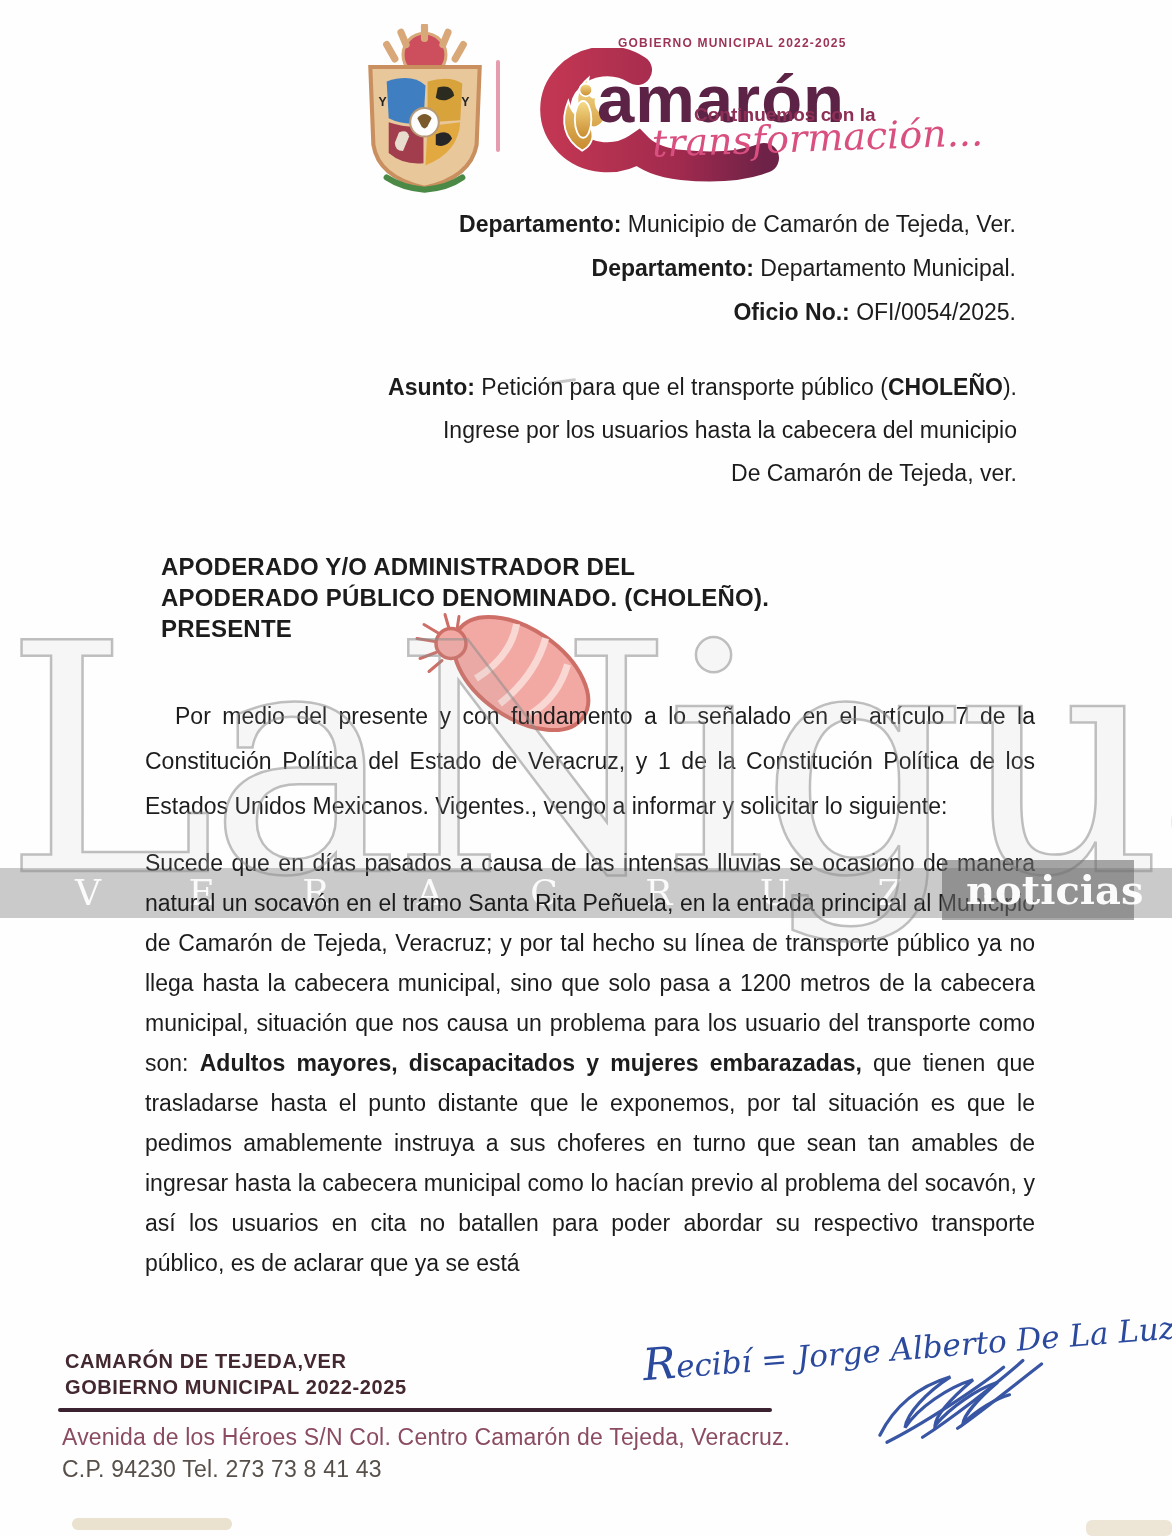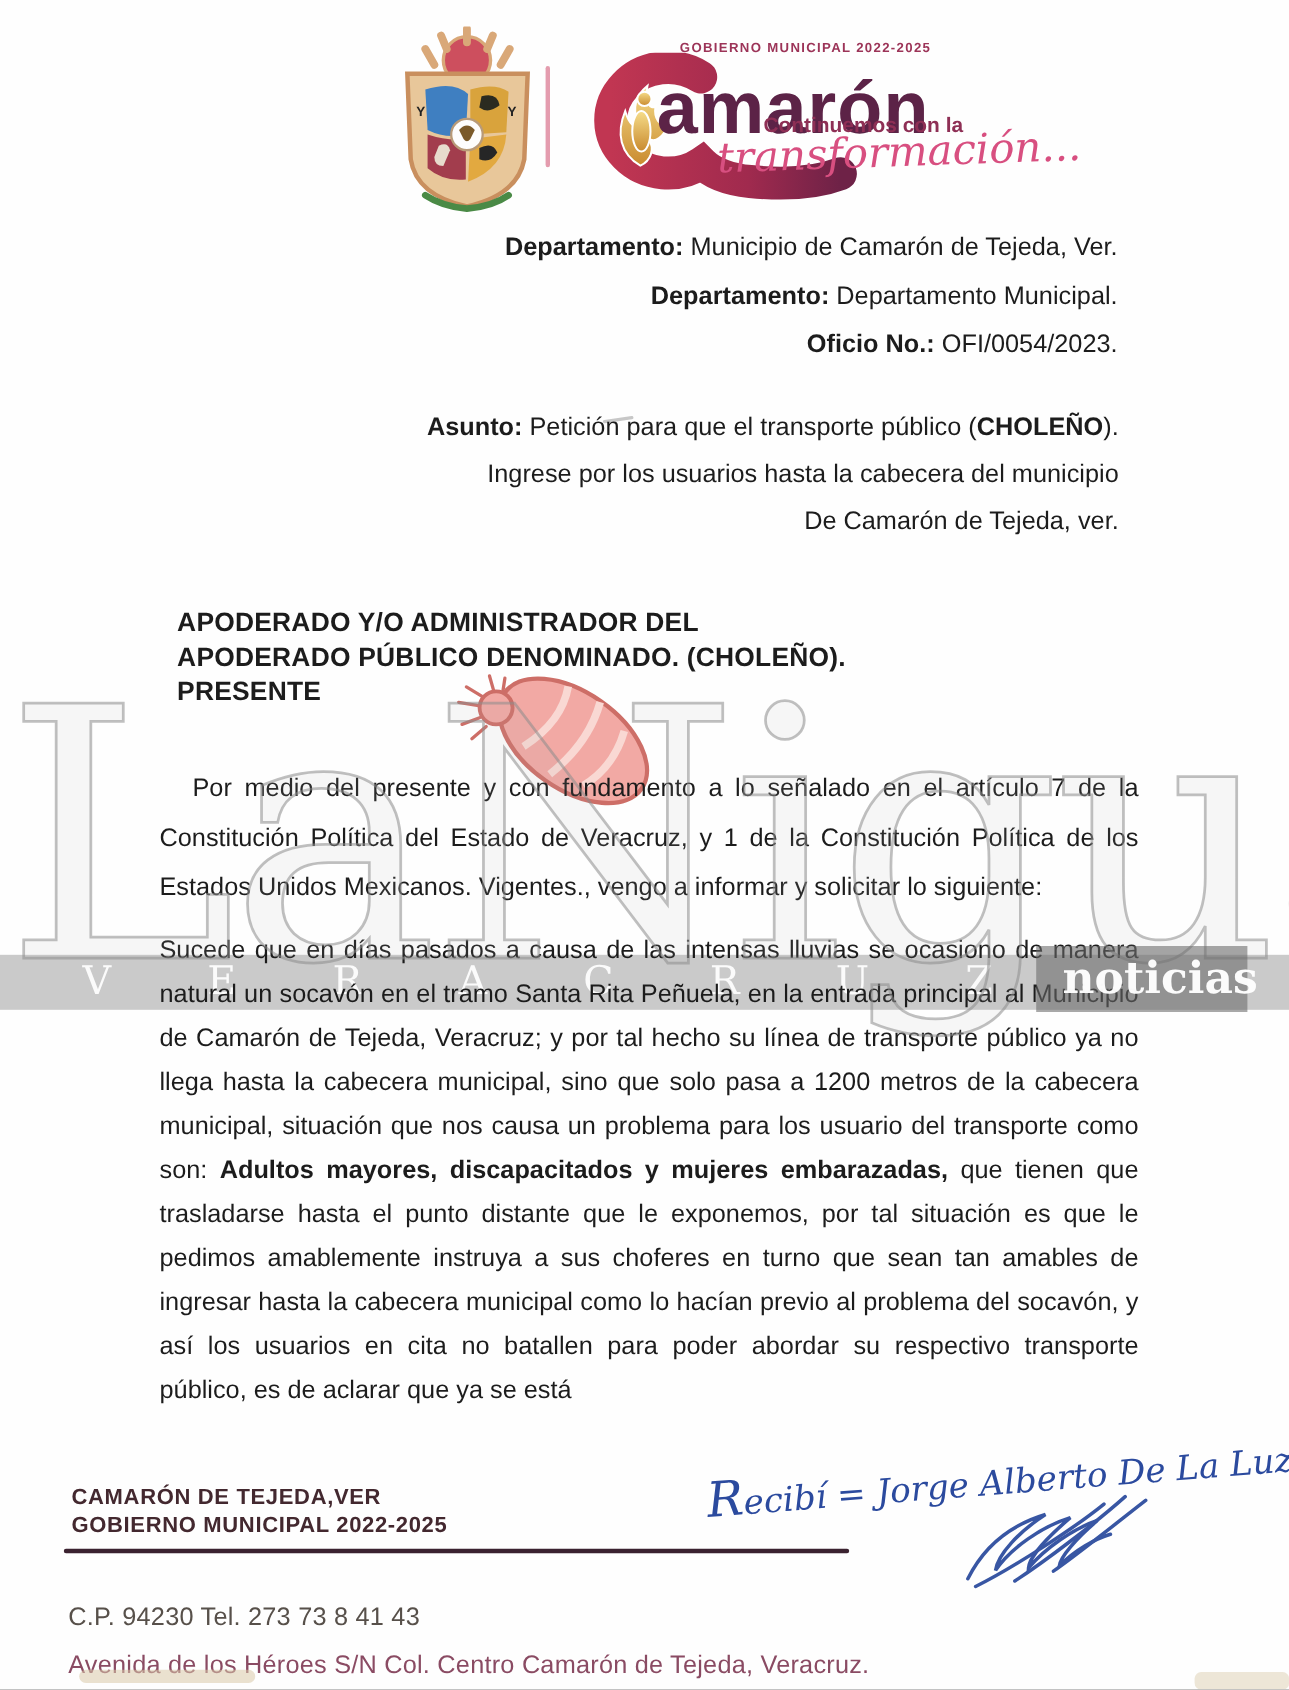--- a/index.html
+++ b/index.html
@@ -54,21 +54,21 @@
   .hand-note{
     position:absolute;left:642px;top:1320px;width:490px;z-index:4;
     font-family:"DejaVu Serif",serif;font-style:italic;font-size:31px;color:#2b4a9e;
     transform:rotate(-4.5deg);white-space:nowrap;
   }
   .hand-note::first-letter{font-size:44px;}
   .signature{position:absolute;left:858px;top:1362px;width:200px;height:80px;z-index:4;transform:rotate(-8deg);}
   
   .footer-gov{position:absolute;left:65px;top:1348px;font-size:20px;font-weight:bold;color:#43282f;line-height:26px;letter-spacing:.6px;}
   .footer-line{position:absolute;left:58px;top:1408px;width:714px;height:4px;background:#3b2230;border-radius:2px;}
-  .footer-address{position:absolute;left:62px;top:1500px;font-size:23px;color:#8a4b63;letter-spacing:.2px;}
+  .footer-address{position:absolute;left:62px;top:1424px;font-size:23px;color:#8a4b63;letter-spacing:.2px;}
   .footer-contact{position:absolute;left:62px;top:1456px;font-size:23px;color:#57504a;letter-spacing:.2px;}
   .smudge1{position:absolute;left:72px;top:1518px;width:160px;height:12px;background:#d9c9a8;opacity:.55;border-radius:6px;}
   .smudge2{position:absolute;left:1086px;top:1520px;width:86px;height:16px;background:#d9c9a8;opacity:.45;border-radius:6px;}
 </style>
 </head>
 <body>
 
 <div class="page">
 
   <svg class="crest" viewBox="0 0 135 168">
@@ -112,21 +112,21 @@
     </g>
   </svg>
 
   <div class="brand-rest">amarón</div>
   <div class="slogan1">Continuemos con la</div>
   <div class="slogan2">transformación...</div>
 
   <div class="meta">
     <div><b>Departamento:</b><span> Municipio de Camarón de Tejeda, Ver.</span></div>
     <div><b>Departamento:</b><span> Departamento Municipal.</span></div>
-    <div><b>Oficio No.:</b><span> OFI/0054/2023.</span></div>
+    <div><b>Oficio No.:</b><span> OFI/0054/2025.</span></div>
   </div>
 
   <div class="pencil-dash"></div>
 
   <div class="subject">
     <div><b>Asunto:</b><span> Petición para que el transporte público (</span><b>CHOLEÑO</b><span>).</span></div>
     <div>Ingrese por los usuarios hasta la cabecera del municipio</div>
     <div>De Camarón de Tejeda, ver.</div>
   </div>
 

